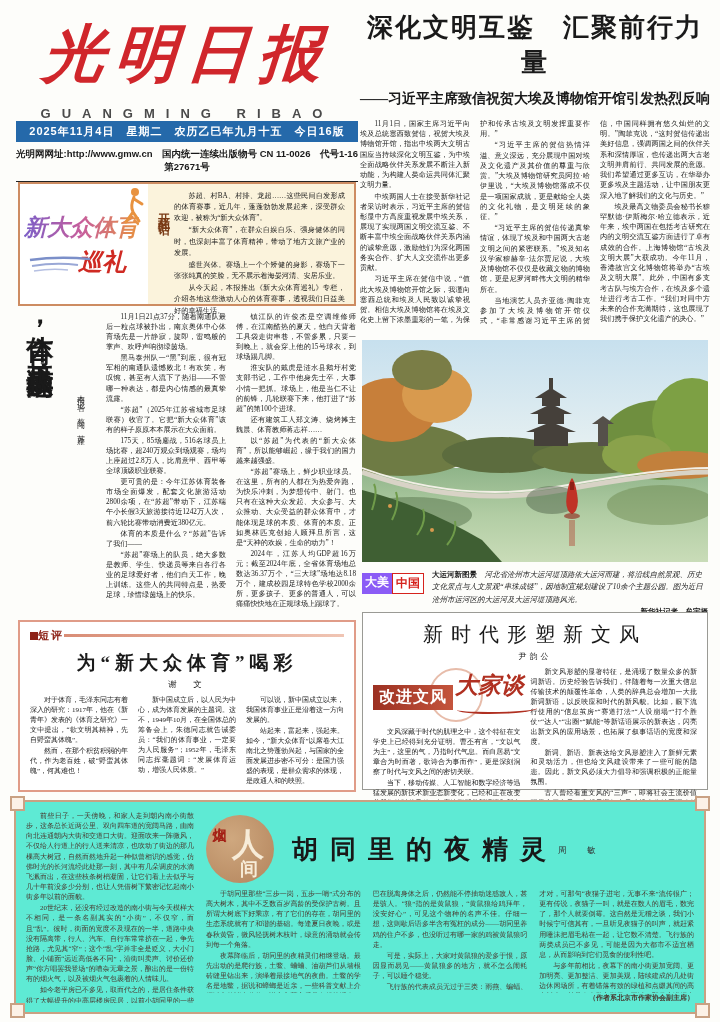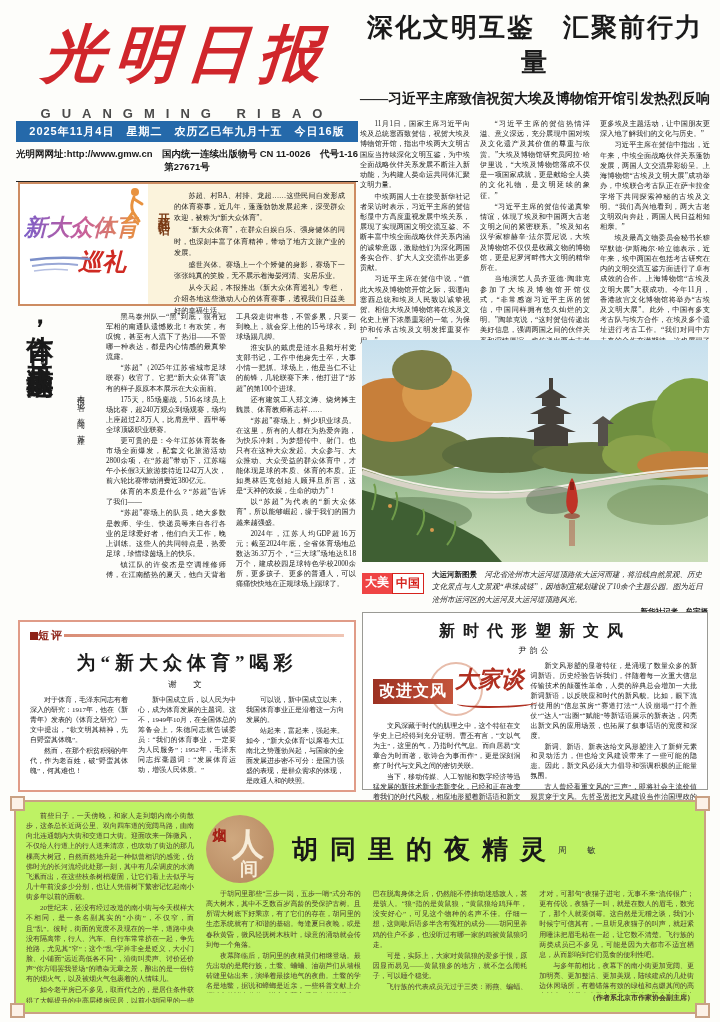--- a/index.html
+++ b/index.html
@@ -58,44 +58,44 @@
   .tag{font-size:11px;font-weight:bold;color:#8e2318;letter-spacing:2px;}
   .tagrule{flex:1;height:3px;background:linear-gradient(90deg,#d98d76,#f0c5b4);}
   .ctitle{font-size:19px;font-weight:bold;text-align:center;letter-spacing:5px;margin-top:7px;}
   .cauthor{font-size:8.5px;text-align:center;margin-top:3px;letter-spacing:4px;}
   .cbody{margin-top:5px;column-count:3;column-gap:10px;font-size:7px;line-height:1.42;height:92px;overflow:hidden;}
   
   .photo{position:absolute;left:362px;top:340px;width:346px;}
   .photo svg{display:block;}
   .caprow{display:flex;gap:8px;margin-top:7px;align-items:flex-start;}
   .cbadge{display:flex;flex:none;margin-top:4px;}
-  .cbadge .b1{background:#ef4444;color:#fff;font-size:12px;font-weight:bold;padding:1px 3px;}
+  .cbadge .b1{background:#8b5cf6;color:#fff;font-size:12px;font-weight:bold;padding:1px 3px;}
   .cbadge .b2{background:#fff;color:#d6231d;font-size:12px;font-weight:bold;padding:1px 3px;border:1.5px solid #d6231d;}
   .captext{font-size:7.5px;line-height:1.65;color:#222;font-style:italic;}
   .captitle{font-weight:bold;font-style:normal;}
   .credit{display:block;text-align:right;font-weight:bold;font-style:normal;}
   
   .wbox{position:absolute;left:362px;top:612px;width:346px;height:178px;border:1px solid #9a9a95;
         box-sizing:border-box;padding:8px 10px;background:#fff;}
-  .wtitle{font-size:16px;font-weight:bold;text-align:center;letter-spacing:8px;}
+  .wtitle{font-size:20px;font-weight:normal;text-align:center;letter-spacing:8px;}
   .wauthor{font-size:8px;text-align:center;margin-top:3px;letter-spacing:3px;}
   .wcols{display:flex;gap:10px;margin-top:6px;}
   .wleft{width:47%;}
   .wright{width:53%;}
   .wtext{font-size:7px;line-height:1.42;}
   .wbadge{position:relative;height:56px;margin-bottom:4px;}
   .wcirc{position:absolute;left:56px;top:0;width:50px;height:50px;border:2px solid #e7bcaa;border-radius:50%;}
   .wribbon{position:absolute;left:0;top:17px;background:linear-gradient(90deg,#9c3122,#c4543c);color:#fff;
            font-size:16px;font-weight:bold;padding:2px 6px;letter-spacing:1px;
            font-family:"Liberation Sans","DejaVu Sans",sans-serif;}
   .wdjt{position:absolute;left:82px;top:2px;font-size:23px;font-weight:bold;font-style:italic;color:#b03021;white-space:nowrap;}
   .wswoosh{position:absolute;left:84px;top:36px;width:80px;height:8px;border-bottom:2px solid #b03021;border-radius:0 0 60% 40%;}
   .wattr{font-size:7px;font-weight:bold;text-align:right;margin-top:2px;}
   
-  .ebox{position:absolute;left:14px;top:800px;width:692px;height:214px;background:#bef264;
+  .ebox{position:absolute;left:14px;top:800px;width:692px;height:214px;background:#5eead4;
         border:2px solid #c9a183;box-sizing:border-box;display:flex;padding:9px 10px;color:#4a3a30;}
   .corner{position:absolute;width:11px;height:11px;border:2px solid #c9a183;background:#fcf1e6;}
   .c-tl{left:-6px;top:-6px;} .c-tr{right:-6px;top:-6px;} .c-bl{left:-6px;bottom:-6px;} .c-br{right:-6px;bottom:-6px;}
   .eleft{width:168px;font-size:7px;line-height:1.45;overflow:hidden;}
   .eright{flex:1;padding-left:12px;display:flex;flex-direction:column;}
   .ehead{display:flex;align-items:center;gap:18px;height:76px;flex:none;}
   .ebadge{position:relative;width:68px;height:68px;flex:none;border-radius:50%;
           background:radial-gradient(circle at 38% 35%,#cfa87f,#b3845c);}
   .ebadge .yh{position:absolute;left:2px;top:2px;width:20px;writing-mode:vertical-rl;color:#a42116;
               font-size:14px;font-weight:bold;background:rgba(250,240,220,.65);line-height:18px;text-align:center;}
@@ -122,21 +122,20 @@
   <div class="lead">
     <h1 class="lead-h1">深化文明互鉴　汇聚前行力量</h1>
     <div class="lead-h2">——习近平主席致信祝贺大埃及博物馆开馆引发热烈反响</div>
     <div class="lead-body">
         <p class="para">11月1日，国家主席习近平向埃及总统塞西致贺信，祝贺大埃及博物馆开馆，指出中埃两大文明古国应当持续深化文明互鉴，为中埃全面战略伙伴关系发展不断注入新动能，为构建人类命运共同体汇聚文明力量。</p>
         <p class="para">中埃两国人士在接受新华社记者采访时表示，习近平主席的贺信彰显中方高度重视发展中埃关系，展现了实现两国文明交流互鉴、不断丰富中埃全面战略伙伴关系内涵的诚挚意愿，激励他们为深化两国务实合作、扩大人文交流作出更多贡献。</p>
         <p class="para">习近平主席在贺信中说，“值此大埃及博物馆开馆之际，我谨向塞西总统和埃及人民致以诚挚祝贺。相信大埃及博物馆将在埃及文化史上留下浓墨重彩的一笔，为保护和传承古埃及文明发挥重要作用。”</p>
         <p class="para">“习近平主席的贺信热情洋溢、意义深远，充分展现中国对埃及文化遗产及其价值的尊重与欣赏。”大埃及博物馆研究员阿拉·哈伊里说，“大埃及博物馆落成不仅是一项国家成就，更是献给全人类的文化礼物，是文明延续的象征。”</p>
         <p class="para">“习近平主席的贺信传递真挚情谊，体现了埃及和中国两大古老文明之间的紧密联系。”埃及知名汉学家穆赫辛·法尔贾尼说，大埃及博物馆不仅仅是收藏文物的博物馆，更是尼罗河畔伟大文明的精华所在。</p>
         <p class="para">当地演艺人员齐亚德·陶菲克参加了大埃及博物馆开馆仪式，“非常感谢习近平主席的贺信，中国同样拥有悠久灿烂的文明。”陶菲克说，“这封贺信传递出美好信息，强调两国之间的伙伴关系和深情厚谊，也传递出两大古老文明并肩前行、共同发展的意愿。我们希望通过更多互访，在华举办更多埃及主题活动，让中国朋友更深入地了解我们的文化与历史。”</p>
-        <p class="para">习近平主席在贺信中指出，近年来，中埃全面战略伙伴关系蓬勃发展，两国人文交流异彩纷呈。上海博物馆“古埃及文明大展”成功举办，中埃联合考古队正在萨卡拉金字塔下共同探索神秘的古埃及文明。“我们高兴地看到，两大古老文明双向奔赴，两国人民日益相知相亲。”</p>
         <p class="para">埃及最高文物委员会秘书长穆罕默德·伊斯梅尔·哈立德表示，近年来，埃中两国在包括考古研究在内的文明交流互鉴方面进行了卓有成效的合作。上海博物馆“古埃及文明大展”大获成功。今年11月，香港故宫文化博物馆将举办“古埃及文明大展”。此外，中国有多支考古队与埃方合作，在埃及多个遗址进行考古工作。“我们对同中方未来的合作充满期待，这也展现了我们携手保护文化遗产的决心。”</p>
       </div>
   </div>
 
   <div class="sbox">
     <div class="slogo">
       <div class="slogo-main">新大众体育</div>
       <div class="slogo-sub">巡礼</div>
       <svg class="swooshes" width="70" height="20" viewBox="0 0 70 20">
         <path d="M2 6 Q30 2 62 5" stroke="#7b8fc9" stroke-width="2.5" fill="none"></path>
@@ -156,31 +155,32 @@
           <p class="para">盛世兴体。赛场上一个个矫健的身影，赛场下一张张纯真的笑脸，无不展示着海晏河清、安居乐业。</p>
           <p class="para">从今天起，本报推出《新大众体育巡礼》专栏，介绍各地这些激动人心的体育赛事，透视我们日益美好的幸福生活。</p>
         </div>
     </div>
   </div>
 
   <div class="feature">
     <div class="vtitle">体育，正该是这样的！</div>
     <div class="vby">本报记者　蔡闯　苏雁</div>
     <div class="fbody">
+        <p class="para">11月1日21点37分，随着南通队最后一粒点球被扑出，南京奥体中心体育场先是一片静寂，旋即，雷鸣般的掌声、欢呼声响彻绿茵场。</p>
         <p class="para">黑马泰州队一“黑”到底，很有冠军相的南通队遗憾败北！有欢笑，有叹惋，甚至有人流下了热泪——不管哪一种表达，都是内心情感的最真挚流露。</p>
         <p class="para">“苏超”（2025年江苏省城市足球联赛）收官了。它把“新大众体育”该有的样子原原本本展示在大众面前。</p>
         <p class="para">175天，85场鏖战，516名球员上场比赛，超240万观众到场观赛，场均上座超过2.8万人，比肩意甲、西甲等全球顶级职业联赛。</p>
         <p class="para">更可贵的是：今年江苏体育装备市场全面爆发，配套文化旅游活动2800余项，在“苏超”带动下，江苏端午小长假3天旅游接待近1242万人次，前六轮比赛带动消费近380亿元。</p>
         <p class="para">体育的本质是什么？“苏超”告诉了我们——</p>
         <p class="para">“苏超”赛场上的队员，绝大多数是教师、学生、快递员等来自各行各业的足球爱好者，他们白天工作，晚上训练。这些人的共同特点是，热爱足球，珍惜绿茵场上的快乐。</p>
         <p class="para">镇江队的许俊杰是空调维修师傅，在江南酷热的夏天，他白天背着工具袋走街串巷，不管多累，只要一到晚上，就会穿上他的15号球衣，到球场踢几脚。</p>
         <p class="para">淮安队的戴虎是涟水县鹅圩村党支部书记，工作中他身先士卒，大事小情一把抓。球场上，他是当仁不让的前锋，几轮联赛下来，他打进了“苏超”的第100个进球。</p>
         <p class="para">还有建筑工人郑文涛、烧烤摊主魏晨、体育教师蒋志祥……</p>
+        <p class="para">以“苏超”为代表的“新大众体育”，所以能够崛起，缘于我们的国力越来越强盛。</p>
         <p class="para">“苏超”赛场上，鲜少职业球员。在这里，所有的人都在为热爱奔跑，为快乐冲刺，为梦想传中、射门。也只有在这种大众发起、大众参与、大众推动、大众受益的群众体育中，才能体现足球的本质、体育的本质。正如奥林匹克创始人顾拜旦所言，这是“天神的欢娱，生命的动力”！</p>
-        <p class="para">以“苏超”为代表的“新大众体育”，所以能够崛起，缘于我们的国力越来越强盛。</p>
         <p class="para">2024年，江苏人均GDP超16万元；截至2024年底，全省体育场地总数达36.37万个，“三大球”场地达8.18万个，建成校园足球特色学校2000余所，更多孩子、更多的普通人，可以痛痛快快地在正规球场上踢球了。</p>
       </div>
   </div>
 
   <div class="cbox">
     <div class="tagrow">
       <span class="tagsq"></span>
       <span class="tag">短评</span>
       <span class="tagrule"></span>
     </div>

